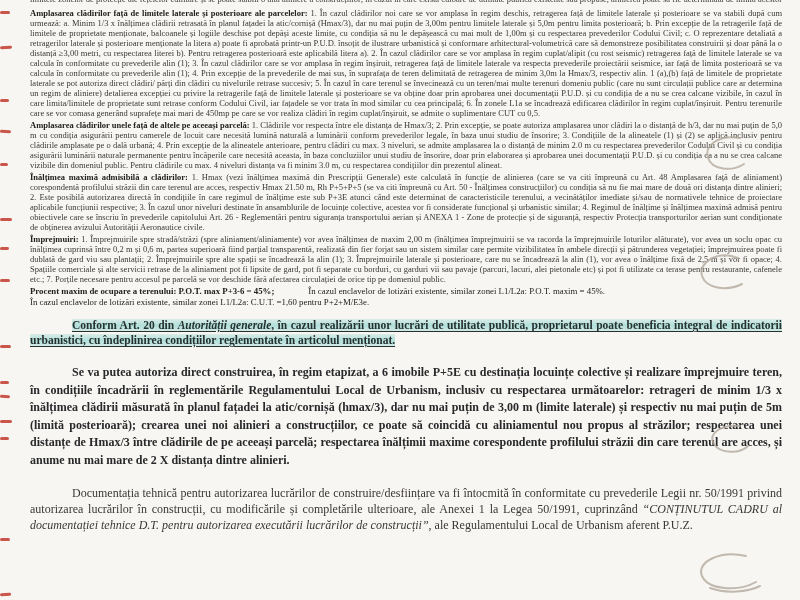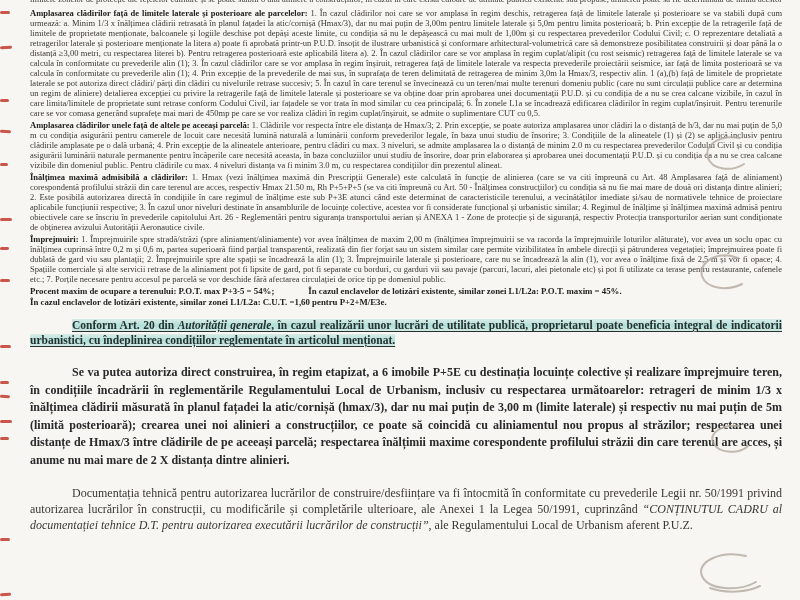--- a/index.html
+++ b/index.html
@@ -27,21 +27,21 @@
   .dense .lead{font-weight:bold;color:#232220;}
   .clipped{height:14px;overflow:hidden;}
   .clipped p{margin:0;}
   
   .ind{
     display:flex;gap:34px;
     font-size:8.8px;line-height:11px;
     color:#232220;
   }
   .ind .l{font-weight:bold;white-space:nowrap;}
-  .ind .r{font-weight:bold;white-space:nowrap;text-align:right;}
+  .ind .r{font-weight:normal;white-space:nowrap;text-align:right;}
   
   .hl{
     margin:10px 0 0 0;
     font-size:11.5px;line-height:15px;
     font-weight:bold;text-align:justify;
     color:#26312f;
   }
   .hl .mark{
     background:linear-gradient(180deg, rgba(78,191,185,0.18) 0%, rgba(78,191,185,0.42) 55%, rgba(78,191,185,0.22) 100%);
     text-decoration:underline;
@@ -90,21 +90,21 @@
       <p><span class="lead">Amplasarea clădirilor față de limitele laterale și posterioare ale parcelelor:</span> <span>1. În cazul clădirilor noi care se vor amplasa în regim deschis, retragerea față de limitele laterale și posterioare se va stabili după cum urmează: a. Minim 1/3 x înălțimea clădirii retrasată în planul fațadei la atic/cornișă (Hmax/3), dar nu mai puțin de 3,00m pentru limitele laterale și 5,0m pentru limita posterioară; b. Prin excepție de la retragerile față de limitele de proprietate menționate, balcoanele și logiile deschise pot depăși aceste limite, cu condiția să nu le depășească cu mai mult de 1,00m și cu respectarea prevederilor Codului Civil; c. O reprezentare detaliată a retragerilor laterale și posterioare menționate la litera a) poate fi aprobată printr-un P.U.D. însoțit de ilustrare urbanistică și conformare arhitectural-volumetrică care să demonstreze posibilitatea construirii și doar până la o distanță ≥3,00 metri, cu respectarea literei b). Pentru retragerea posterioară este aplicabilă litera a). 2. În cazul clădirilor care se vor amplasa în regim cuplat/alipit (cu rost seismic) retragerea față de limitele laterale se va calcula în conformitate cu prevederile alin (1); 3. În cazul clădirilor care se vor amplasa în regim înșiruit, retragerea față de limitele laterale va respecta prevederile proiectării seismice, iar față de limita posterioară se va calcula în conformitate cu prevederile alin (1); 4. Prin excepție de la prevederile de mai sus, în suprafața de teren delimitată de retragerea de minim 3,0m la Hmax/3, respectiv alin. 1 (a),(b) față de limitele de proprietate laterale se pot autoriza direct clădiri/ părți din clădiri cu nivelurile retrase succesiv; 5. În cazul în care terenul se învecinează cu un teren/mai multe terenuri domeniu public (care nu sunt circulații publice care ar determina un regim de aliniere) detalierea excepției cu privire la retragerile față de limitele laterale și posterioare se va obține doar prin aprobarea unei documentații P.U.D. și cu condiția de a nu se crea calcane vizibile, în cazul în care limita/limitele de proprietate sunt retrase conform Codului Civil, iar fațadele se vor trata în mod similar cu cea principală; 6. În zonele L1a se încadrează edificarea clădirilor în regim cuplat/înșiruit. Pentru terenurile care se vor comasa generând suprafețe mai mari de 450mp pe care se vor realiza clădiri în regim cuplat/înșiruit, se admite o suplimentare CUT cu 0,5.</span></p>
 
       <p><span class="lead">Amplasarea clădirilor unele față de altele pe aceeași parcelă:</span> <span>1. Clădirile vor respecta între ele distanța de Hmax/3; 2. Prin excepție, se poate autoriza amplasarea unor clădiri la o distanță de h/3, dar nu mai puțin de 5,0 m cu condiția asigurării pentru camerele de locuit care necesită lumină naturală a luminării conform prevederilor legale, în baza unui studiu de însorire; 3. Condițiile de la alineatele (1) și (2) se aplică inclusiv pentru clădirile amplasate pe o dală urbană; 4. Prin excepție de la alineatele anterioare, pentru clădiri cu max. 3 niveluri, se admite amplasarea la o distanță de minim 2.0 m cu respectarea prevederilor Codului Civil și cu condiția asigurării luminării naturale permanente pentru încăperile care necesită aceasta, în baza concluziilor unui studiu de însorire, doar prin elaborarea și aprobarea unei documentații P.U.D. și cu condiția ca a nu se crea calcane vizibile din domeniul public. Pentru clădirile cu max. 4 niveluri distanța va fi minim 3.0 m, cu respectarea condițiilor din prezentul alineat.</span></p>
 
       <p><span class="lead">Înălțimea maximă admisibilă a clădirilor:</span> <span>1. Hmax (vezi înălțimea maximă din Prescripții Generale) este calculată în funcție de alinierea (care se va citi împreună cu Art. 48 Amplasarea față de aliniament) corespondentă profilului străzii din care terenul are acces, respectiv Hmax 21.50 m, Rh P+5+P+5 (se va citi împreună cu Art. 50 - Înălțimea construcțiilor) cu condiția să nu fie mai mare de două ori distanța dintre alinieri; 2. Este posibilă autorizarea directă în condițiile în care regimul de înălțime este sub P+3E atunci când este determinat de caracteristicile terenului, a vecinătăților imediate și/sau de normativele tehnice de proiectare aplicabile funcțiunii respective; 3. În cazul unor niveluri destinate în ansamblurile de locuințe colective, acestea vor fi considerate funcțional și urbanistic similar; 4. Regimul de înălțime și înălțimea maximă admisă pentru obiectivele care se înscriu în prevederile capitolului Art. 26 - Reglementări pentru siguranța transportului aerian și ANEXA 1 - Zone de protecție și de siguranță, respectiv Protecția transporturilor aerian sunt condiționate de obținerea avizului Autorității Aeronautice civile.</span></p>
 
       <p><span class="lead">Împrejmuiri:</span> <span>1. Împrejmuirile spre stradă/străzi (spre aliniament/aliniamente) vor avea înălțimea de maxim 2,00 m (înălțimea împrejmuirii se va racorda la împrejmuirile loturilor alăturate), vor avea un soclu opac cu înălțimea cuprinsă între 0,2 m și 0,6 m, partea superioară fiind parțial transparentă, realizată din fier forjat sau un sistem similar care permite vizibilitatea în ambele direcții și pătrunderea vegetației; împrejmuirea poate fi dublată de gard viu sau plantații; 2. Împrejmuirile spre alte spații se încadrează la alin (1); 3. Împrejmuirile laterale și posterioare, care nu se încadrează la alin (1), vor avea o înălțime fixă de 2,5 m și vor fi opace; 4. Spațiile comerciale și alte servicii retrase de la aliniament pot fi lipsite de gard, pot fi separate cu borduri, cu garduri vii sau pavaje (parcuri, lacuri, alei pietonale etc) și pot fi utilizate ca terase pentru restaurante, cafenele etc.; 7. Porțile necesare pentru accesul pe parcelă se vor deschide fără afectarea circulației de orice tip pe domeniul public.</span></p>
     </div>
 
     <div class="ind">
-      <span class="l">Procent maxim de ocupare a terenului: P.O.T. max P+3-5 = 54%;</span>
+      <span class="l">Procent maxim de ocupare a terenului: P.O.T. max P+3-6 = 45%;</span>
       <span class="r">În cazul enclavelor de lotizări existente, similar zonei L1/L2a: P.O.T. maxim = 45%.</span>
     </div>
     <div class="ind">
       <span class="r">În cazul enclavelor de lotizări existente, similar zonei L1/L2a: C.U.T. =1,60 pentru P+2+M/E3e.</span>
     </div>
 
     <p class="hl"><span class="ind1"></span><span class="mark"><span>Conform Art. 20 din </span><span class="it">Autorității generale</span><span>, în cazul realizării unor lucrări de utilitate publică, proprietarul poate beneficia integral de indicatorii urbanistici, cu îndeplinirea condițiilor reglementate în articolul menționat.</span></span></p>
 
     <p class="auth">Se va putea autoriza direct construirea, în regim etapizat, a 6 imobile P+5E cu destinația locuințe colective și realizare împrejmuire teren, în condițiile încadrării în reglementările Regulamentului Local de Urbanism, inclusiv cu respectarea următoarelor: retrageri de minim 1/3 x înălțimea clădirii măsurată în planul fațadei la atic/cornișă (hmax/3), dar nu mai puțin de 3,00 m (limite laterale) și respectiv nu mai puțin de 5m (limită posterioară); crearea unei noi alinieri a construcțiilor, ce poate să coincidă cu aliniamentul nou propus al străzilor; respectarea unei distanțe de Hmax/3 între clădirile de pe aceeași parcelă; respectarea înălțimii maxime corespondente profilului străzii din care terenul are acces, și anume nu mai mare de 2 X distanța dintre alinieri.</p>
 

